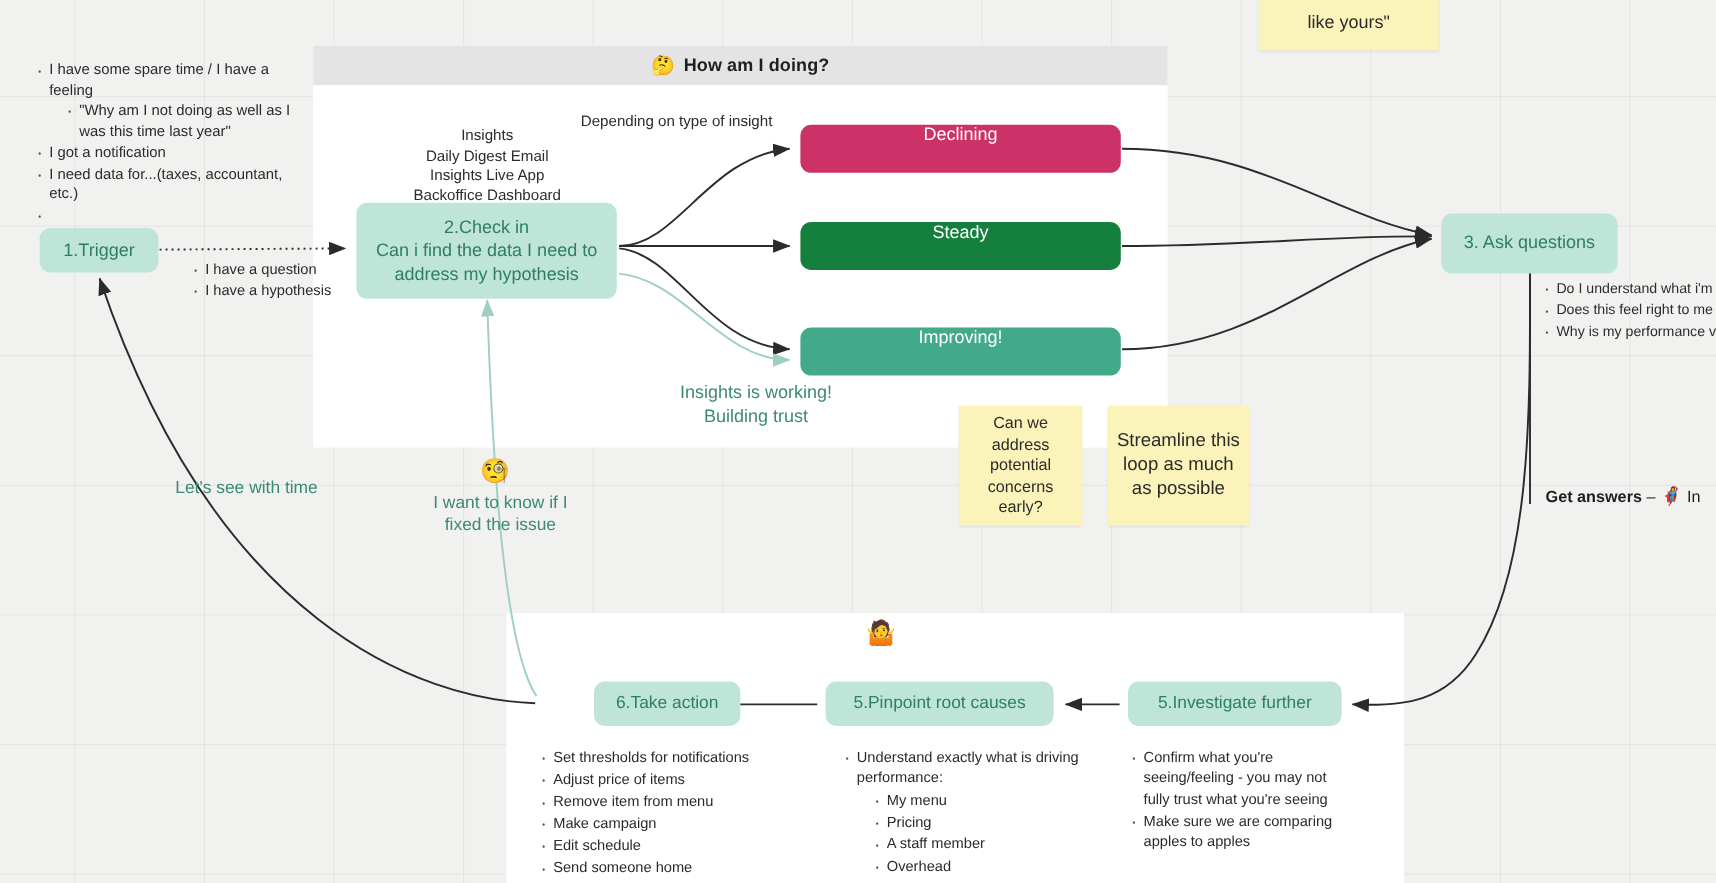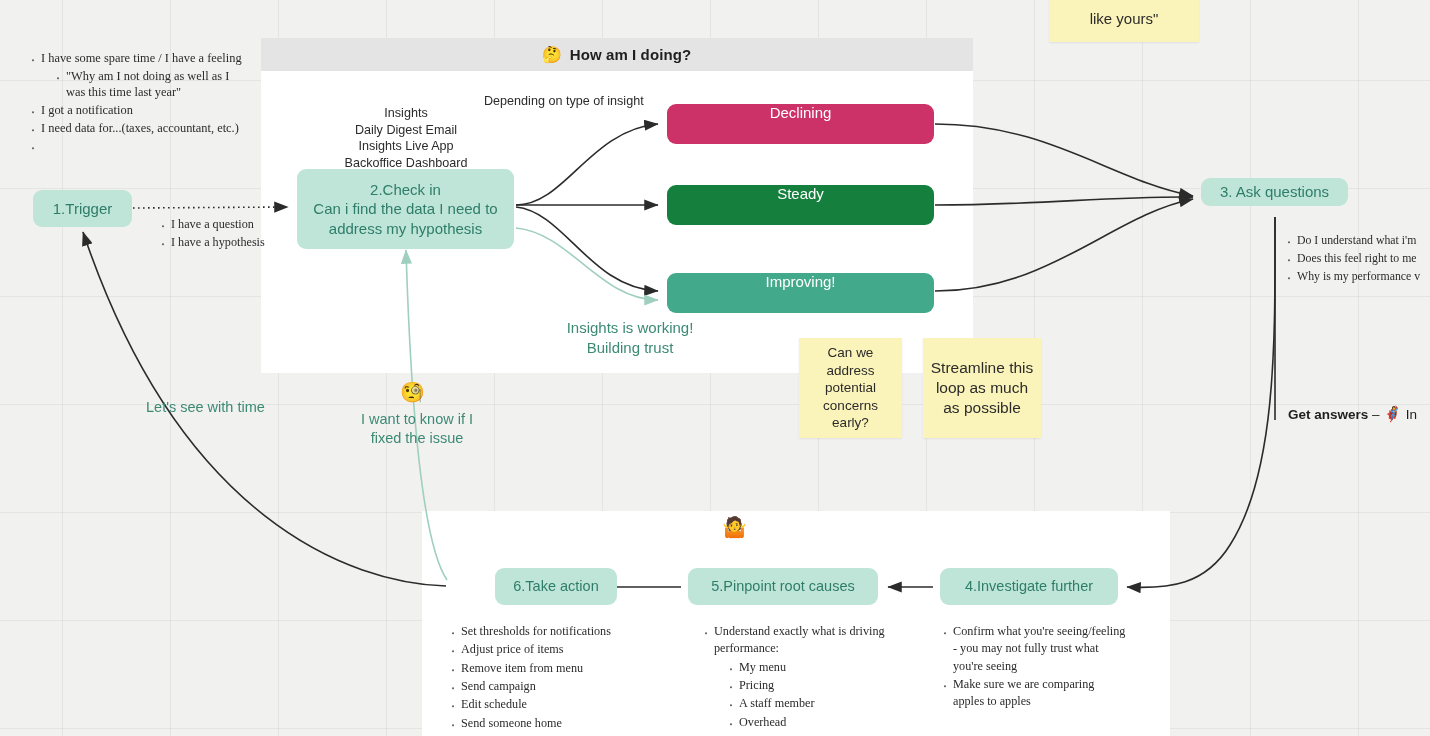--- a/index.html
+++ b/index.html
@@ -26,21 +26,21 @@
   .frame-bottom{left:422px;top:511px;width:748px;height:225px;background:#ffffff;}
 
   
   .node{
     background:#bfe5d8;border-radius:9px;color:#2e7d68;
     display:flex;align-items:center;justify-content:center;
     text-align:center;line-height:1.28;
   }
   .node-trigger{left:33px;top:190px;width:99px;height:37px;font-size:15px;}
   .node-checkin{left:297px;top:169px;width:217px;height:80px;font-size:15px;padding:0 6px;box-sizing:border-box;}
-  .node-ask{left:1201px;top:178px;width:147px;height:28px;font-size:15px;}
+  .node-ask{left:1201px;top:178px;width:147px;height:50px;font-size:15px;}
   .node-take{left:447px;top:568px;width:122px;height:37px;font-size:14.5px;margin-left:48px;}
   .node-pinpoint{left:688px;top:568px;width:190px;height:37px;font-size:14.5px;}
   .node-invest{left:940px;top:568px;width:178px;height:37px;font-size:14.5px;}
 
   
   .status{border-radius:9px;color:#ffffff;display:flex;justify-content:center;
      font-size:15px;left:667px;width:267px;height:40px;}
   .st-declining{top:104px;background:#cc3167;}
   .st-steady{top:185px;background:#15803d;}
   .st-improving{top:273px;background:#43a98b;}
@@ -48,21 +48,21 @@
   
   .sticky{background:#fbf4ba;color:#2b2b2b;display:flex;align-items:center;justify-content:center;
      text-align:center;box-shadow:0 1px 2px rgba(0,0,0,.07);line-height:1.3;}
   .sticky-top{left:1049px;top:-44px;width:150px;height:86px;font-size:15px;align-items:flex-end;padding-bottom:14px;box-sizing:border-box;}
   .sticky-concerns{left:799px;top:338px;width:103px;height:100px;font-size:13.5px;padding:4px;box-sizing:border-box;}
   .sticky-stream{left:923px;top:338px;width:118px;height:100px;font-size:15.5px;padding:4px;box-sizing:border-box;}
   .sticky-inner{width:100%;}
 
   
   ul.bl{margin:0;padding:0;list-style:none;}
-  ul.bl li{position:relative;padding-left:11px;margin:0 0 1px 0;font-family:Liberation Serif, serif;}
+  ul.bl li{position:relative;padding-left:11px;margin:0 0 1px 0;}
   ul.bl li:before{content:"‧";position:absolute;left:1px;top:-1px;font-size:15px;line-height:1.35;color:#555;}
   ul.bl ul.bl{margin-top:1px;padding-left:14px;}
   .list-trigger{left:30px;top:50px;width:215px;font-size:12.4px;line-height:1.35;color:#2b2b2b;}
   .list-q{left:160px;top:216px;width:160px;font-size:12.2px;line-height:1.4;color:#2b2b2b;}
   .list-ask{left:1286px;top:232px;width:220px;font-size:11.8px;line-height:1.42;color:#2b2b2b;}
   .list-take{left:450px;top:623px;width:215px;font-size:12.2px;line-height:1.42;color:#2b2b2b;}
   .list-pin{left:703px;top:623px;width:200px;font-size:12.2px;line-height:1.42;color:#2b2b2b;}
   .list-inv{left:942px;top:623px;width:185px;font-size:12.2px;line-height:1.42;color:#2b2b2b;}
 
   
@@ -140,21 +140,21 @@
       <div>Can i find the data I need to</div>
       <div>address my hypothesis</div>
     </div>
   </div>
 
   <div class="abs node node-ask">
     <span>3. Ask questions</span>
   </div>
 
   <div class="abs node node-invest">
-    <span>4.Investigate further</span>
+    <span>5.Investigate further</span>
   </div>
 
   <div class="abs node node-pinpoint">
     <span>5.Pinpoint root causes</span>
   </div>
 
   <div class="abs node node-take">
     <span>6.Take action</span>
   </div>
 
@@ -211,21 +211,21 @@
     </ul>
   <ul class="abs bl list-ask">
       <li><span>Do I understand what i'm</span></li>
       <li><span>Does this feel right to me</span></li>
       <li><span>Why is my performance v</span></li>
     </ul>
   <ul class="abs bl list-take">
       <li><span>Set thresholds for notifications</span></li>
       <li><span>Adjust price of items</span></li>
       <li><span>Remove item from menu</span></li>
-      <li><span>Send campaign</span></li>
+      <li><span>Make campaign</span></li>
       <li><span>Edit schedule</span></li>
       <li><span>Send someone home</span></li>
       <li><span>Introduce specials (eg Happy</span></li>
     </ul>
   <ul class="abs bl list-pin">
       <li><span>Understand exactly what is driving performance:</span><ul class="bl">
           <li><span>My menu</span></li>
           <li><span>Pricing</span></li>
           <li><span>A staff member</span></li>
           <li><span>Overhead</span></li>

